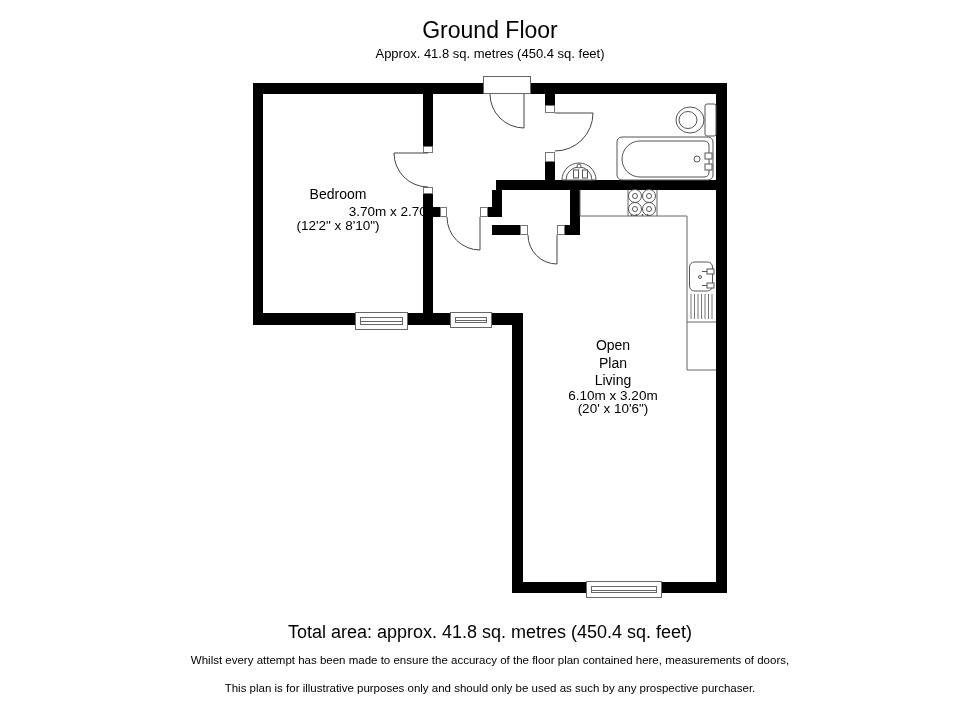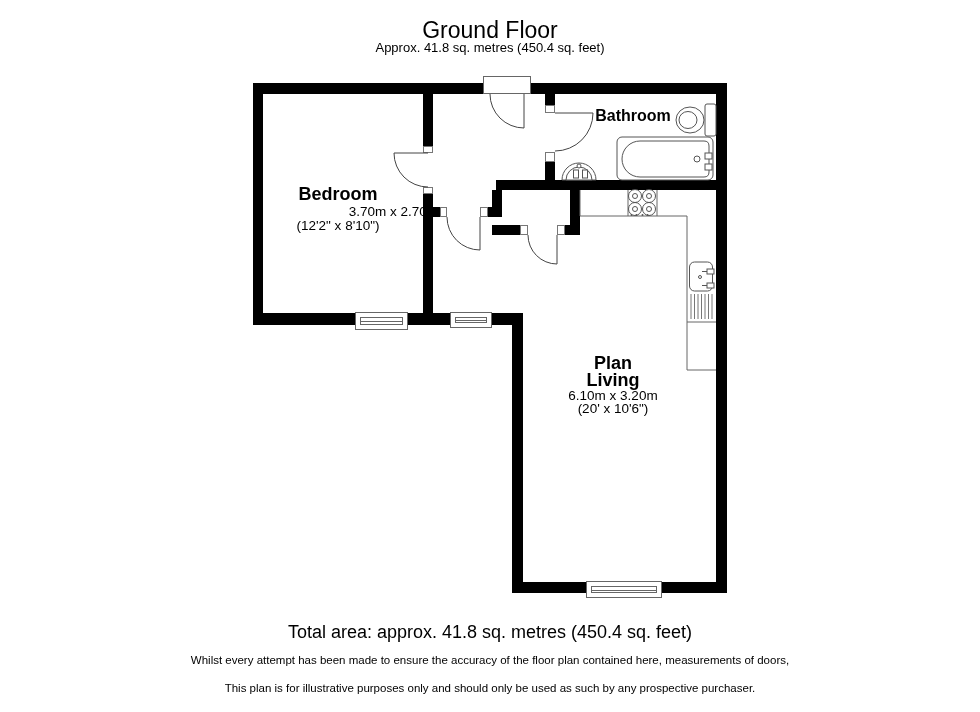--- a/index.html
+++ b/index.html
@@ -9,35 +9,35 @@
   }
   .wall{position:absolute;background:#000;}
   .jamb{position:absolute;background:#fff;border:1px solid #777;box-sizing:border-box;}
   .recess{position:absolute;background:#fff;border:1px solid #666;box-sizing:border-box;}
   .window{position:absolute;background:#fff;border:1px solid #666;box-sizing:border-box;}
   .window .win-inner{position:absolute;left:4px;right:4px;top:4px;bottom:4px;border:1px solid #666;}
   .window .win-line{position:absolute;left:4px;right:4px;top:50%;height:1px;background:#666;}
   .txt{position:absolute;text-align:center;white-space:nowrap;}
   .title{font-size:23px;font-weight:normal;}
   .subtitle{font-size:13px;}
-  .room-name{font-size:18px;font-weight:bold;line-height:18px;}
+  .room-name{font-size:14px;font-weight:normal;line-height:18px;}
   .room-name-sm{font-size:16px;font-weight:bold;}
   .room-dims{font-size:13.5px;line-height:13.5px;}
   .total{font-size:18px;}
   .disclaimer{font-size:11.5px;line-height:14px;}
   .center-block{left:0;width:980px;}
   svg{position:absolute;left:0;top:0;pointer-events:none;}
 </style>
 </head>
 <body>
 
 <div id="canvas">
 
   <div class="txt title center-block" style="top:17px;">Ground Floor</div>
-  <div class="txt subtitle center-block" style="top:40px;">Approx. 41.8 sq. metres (450.4 sq. feet)</div>
+  <div class="txt subtitle center-block" style="top:46px;">Approx. 41.8 sq. metres (450.4 sq. feet)</div>
 
   <div class="wall" style="left:253px;top:83px;width:231px;height:11px;"></div>
   <div class="wall" style="left:531px;top:83px;width:196px;height:11px;"></div>
   <div class="wall" style="left:716px;top:83px;width:11px;height:510px;"></div>
   <div class="wall" style="left:512px;top:582px;width:215px;height:11px;"></div>
   <div class="wall" style="left:512px;top:313px;width:11px;height:280px;"></div>
   <div class="wall" style="left:253px;top:313px;width:270px;height:12px;"></div>
   <div class="wall" style="left:253px;top:83px;width:10px;height:242px;"></div>
   <div class="wall" style="left:423px;top:94px;width:10px;height:52px;"></div>
   <div class="wall" style="left:423px;top:194px;width:10px;height:119px;"></div>
@@ -138,22 +138,22 @@
     </g>
     <g stroke="#777" stroke-width="1" fill="none">
       <path d="M 691 294 L 691 319 M 694.5 294 L 694.5 319 M 698 294 L 698 319 M 701.5 294 L 701.5 319 M 705 294 L 705 319 M 708.5 294 L 708.5 319 M 712 294 L 712 319"></path>
     </g>
   </svg>
 
   <div class="txt room-name" style="left:238px;top:185px;width:200px;">Bedroom</div>
   <div class="txt room-dims" style="left:238px;top:205px;width:200px;text-align:right;">3.70m x 2.70m</div>
   <div class="txt room-dims" style="left:238px;top:219px;width:200px;">(12'2" x 8'10")</div>
 
-  <div class="txt room-name-sm" style="left:553px;top:107px;width:160px;">Bathroom</div>
 
+  <div class="txt room-name" style="left:513px;top:336px;width:200px;">Open</div>
   <div class="txt room-name" style="left:513px;top:354px;width:200px;">Plan</div>
   <div class="txt room-name" style="left:513px;top:371px;width:200px;">Living</div>
   <div class="txt room-dims" style="left:513px;top:389px;width:200px;">6.10m x 3.20m</div>
   <div class="txt room-dims" style="left:513px;top:402px;width:200px;">(20' x 10'6")</div>
 
   <div class="txt total center-block" style="top:622px;">Total area: approx. 41.8 sq. metres (450.4 sq. feet)</div>
   <div class="txt disclaimer center-block" style="top:653px;">Whilst every attempt has been made to ensure the accuracy of the floor plan contained here, measurements of doors,</div>
   <div class="txt disclaimer center-block" style="top:681px;">This plan is for illustrative purposes only and should only be used as such by any prospective purchaser.</div>
 
 </div>

